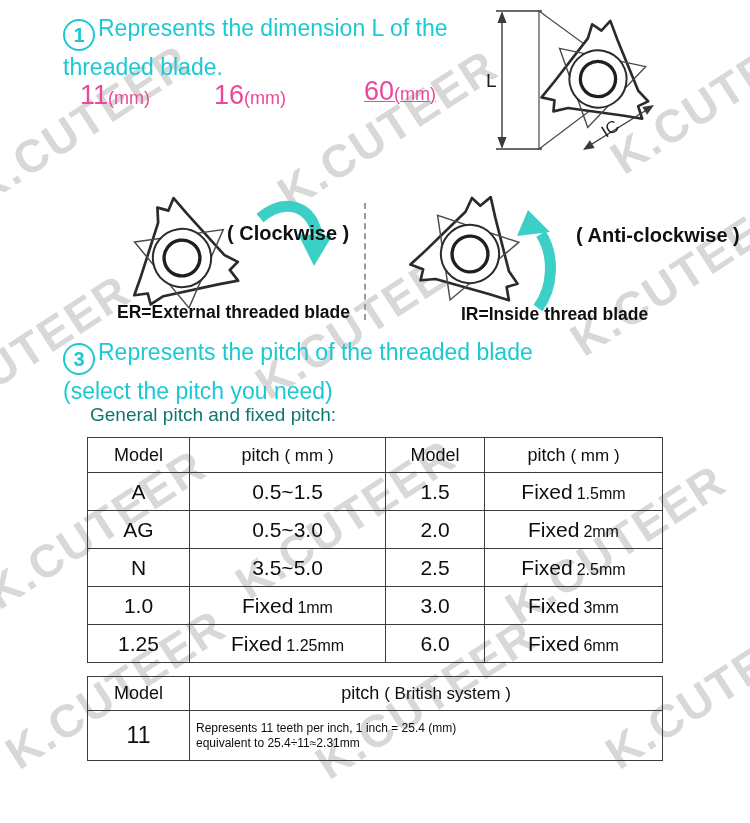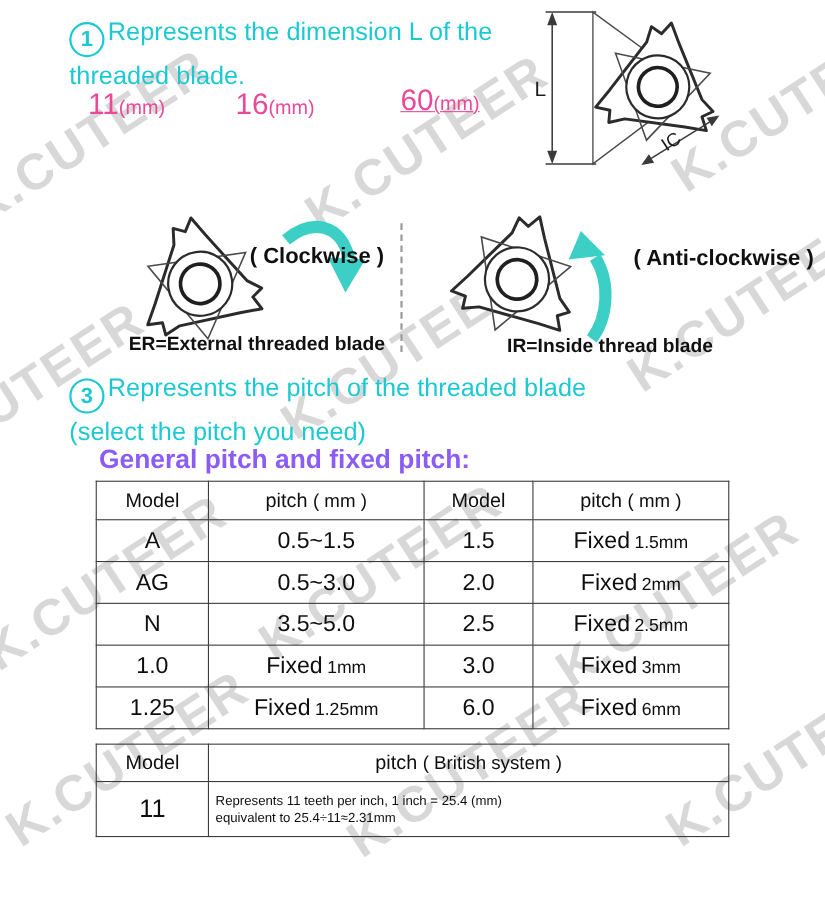--- a/index.html
+++ b/index.html
@@ -37,21 +37,21 @@
        padding:0;color:#0e0e0e;overflow:hidden;}
   .tbl th{font-weight:normal;}
   .t-head{font-size:18px;}
   .sub{font-size:17px;}
   .sub:not(:empty){margin-left:5px;}
   .cell-sub{font-size:16px;}
   .cell-sub:not(:empty){margin-left:4px;}
   .t-val{font-size:21px;}
   .brit-desc{text-align:left !important;font-size:12px;line-height:1.25;padding:3px 6px !important;}
   .brit-model{font-size:23px;}
-  .intro{position:absolute;font-size:24px;color:#8b5cf6;z-index:2;font-weight:bold;}
+  .intro{position:absolute;font-size:19px;color:#0f766e;z-index:2;}
   svg text{font-family:"Liberation Sans",sans-serif;}
 </style>
 </head>
 <body>
 
 <div id="canvas">
 
   <div class="wm" style="left:-45px;top:97px;">K.CUTEER</div>
   <div class="wm" style="left:262px;top:102px;">K.CUTEER</div>
   <div class="wm" style="left:595px;top:67px;">K.CUTEER</div>

